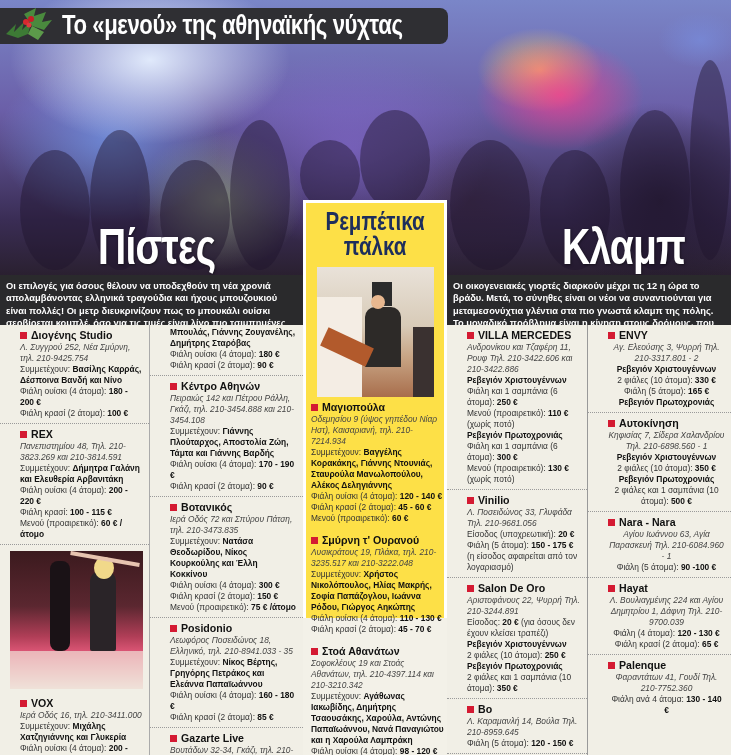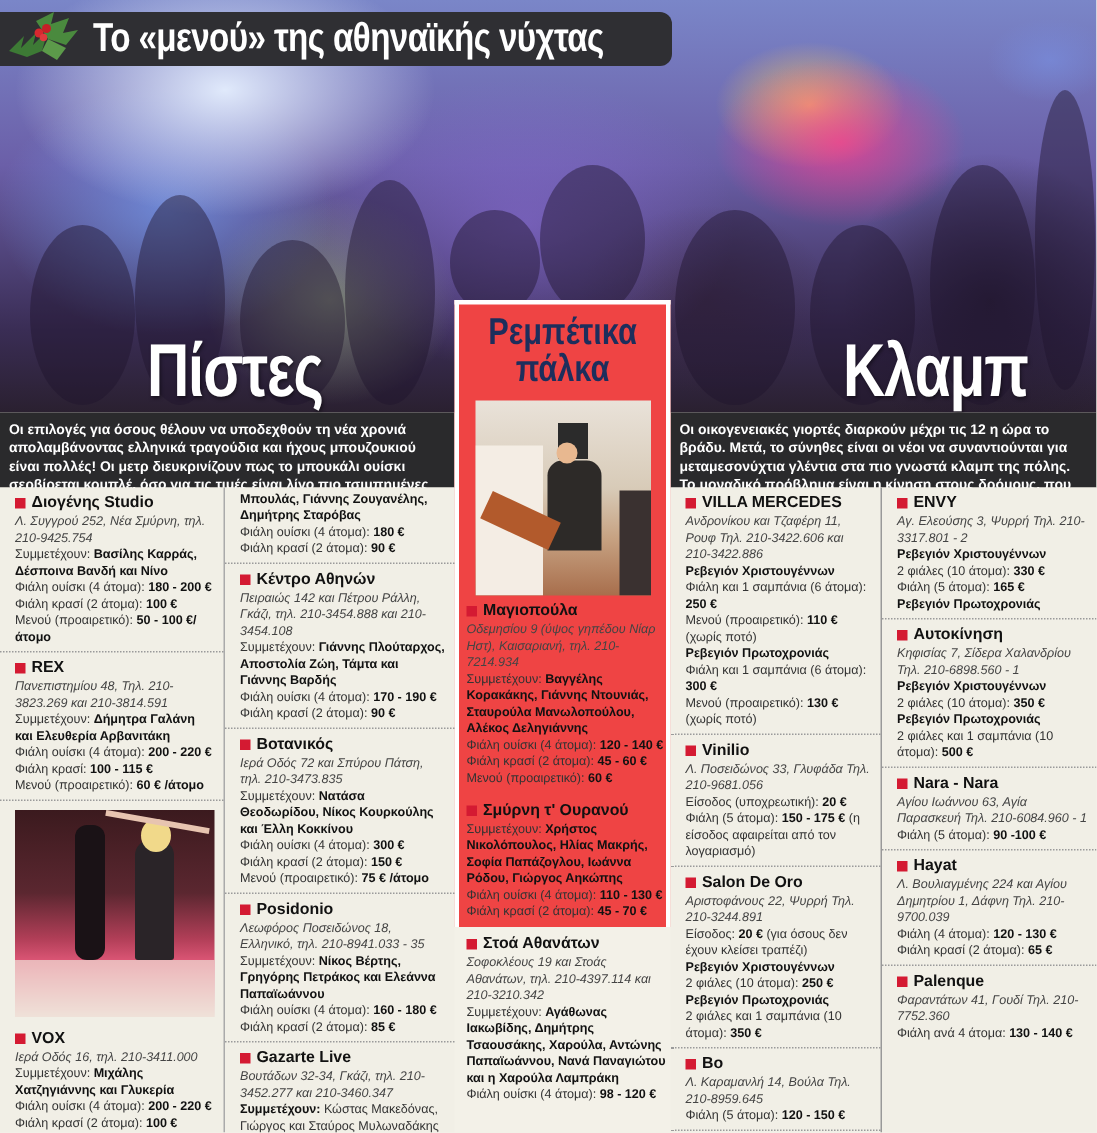--- a/index.html
+++ b/index.html
@@ -45,40 +45,40 @@
 
   
   .intro {
     position: absolute; background: #2a2a2c; color: #fff; font-weight: bold;
     font-size: 9.3px; line-height: 12.3px; padding: 5px 6px;
   }
 
   
   .rebetika {
     position: absolute; left: 303px; top: 200px; width: 144px; height: 418px;
-    background: #ef4444; border: 3px solid #fff; border-bottom: none;
+    background: #fde047; border: 3px solid #fff; border-bottom: none;
   }
   .rebetika-title {
     text-align: center; color: #1d2e5c; font-weight: bold; font-size: 25px; line-height: 25px;
     margin-top: 6px; transform: scaleX(0.82);
   }
   .rebetika-photo {
     margin: 8px 10px 0 11px; height: 130px; position: relative; overflow: hidden;
     background: linear-gradient(180deg, #e9e2d9 0%, #d8cbb8 45%, #c7a383 70%, #a86e4c 100%);
   }
 
   
   .col { position: absolute; top: 325px; }
   .col-1 { left: 0; width: 150px; height: 430px; background: #f1efe6; border-right: 1px solid #aaa; }
   .col-2 { left: 150px; width: 153px; height: 430px; background: #f1efe6; }
   .col-3 { left: 306px; top: 398px; width: 141px; }
   .col-4 { left: 447px; width: 141px; height: 430px; background: #f1efe6; border-right: 1px solid #999; }
-  .col-5 { left: 588px; width: 143px; height: 430px; background: #f1efe6; }
-
-  .entry { padding: 4px 6px 4px 10px; font-size: 8.4px; line-height: 11px; color: #333; border-bottom: 1px dotted #9a9a9a; }
+  .col-5 { left: 588px; width: 143px; height: 430px; background: #f1efe6; text-align: center; }
+
+  .entry { padding: 4px 6px 4px 20px; font-size: 8.4px; line-height: 11px; color: #333; border-bottom: 1px dotted #9a9a9a; }
   .entry:last-child { border-bottom: none; }
   .entry-name { font-size: 10.6px; font-weight: bold; color: #111; line-height: 13px; display: flex; align-items: center; }
   .sq { display: inline-block; width: 7px; height: 7px; background: #d41a32; margin-right: 4px; flex-shrink: 0; }
   .addr { font-style: italic; color: #444; }
   .line b { color: #111; }
   .sub { font-weight: bold; color: #111; }
 
   .col-3 .entry { padding-left: 5px; padding-right: 3px; border-bottom: none; padding-top: 3px; padding-bottom: 7px; }
 
   .photo-small {
@@ -138,21 +138,20 @@
 <div class="col col-1">
   <div class="entry">
     <div class="entry-name">
         <span class="sq"></span>
         <span>Διογένης Studio</span>
       </div>
     <div class="addr">Λ. Συγγρού 252, Νέα Σμύρνη, τηλ. 210-9425.754</div>
     <div class="line"><span>Συμμετέχουν: </span><b>Βασίλης Καρράς, Δέσποινα Βανδή και Νίνο</b></div>
     <div class="line"><span>Φιάλη ουίσκι (4 άτομα): </span><b>180 - 200 €</b></div>
     <div class="line"><span>Φιάλη κρασί (2 άτομα): </span><b>100 €</b></div>
-    <div class="line"><span>Μενού (προαιρετικό): </span><b>50 - 100 €/άτομο</b></div>
   </div>
   <div class="entry">
     <div class="entry-name">
         <span class="sq"></span>
         <span>REX</span>
       </div>
     <div class="addr">Πανεπιστημίου 48, Τηλ. 210-3823.269 και 210-3814.591</div>
     <div class="line"><span>Συμμετέχουν: </span><b>Δήμητρα Γαλάνη και Ελευθερία Αρβανιτάκη</b></div>
     <div class="line"><span>Φιάλη ουίσκι (4 άτομα): </span><b>200 - 220 €</b></div>
     <div class="line"><span>Φιάλη κρασί: </span><b>100 - 115 €</b></div>
@@ -237,20 +236,21 @@
     <div class="line"><span>Συμμετέχουν: </span><b>Βαγγέλης Κορακάκης, Γιάννης Ντουνιάς, Σταυρούλα Μανωλοπούλου, Αλέκος Δεληγιάννης</b></div>
     <div class="line"><span>Φιάλη ουίσκι (4 άτομα): </span><b>120 - 140 €</b></div>
     <div class="line"><span>Φιάλη κρασί (2 άτομα): </span><b>45 - 60 €</b></div>
     <div class="line"><span>Μενού (προαιρετικό): </span><b>60 €</b></div>
   </div>
   <div class="entry">
     <div class="entry-name">
         <span class="sq"></span>
         <span>Σμύρνη τ' Ουρανού</span>
       </div>
+    <div class="addr">Λυσικράτους 19, Πλάκα, τηλ. 210-3235.517 και 210-3222.048</div>
     <div class="line"><span>Συμμετέχουν: </span><b>Χρήστος Νικολόπουλος, Ηλίας Μακρής, Σοφία Παπάζογλου, Ιωάννα Ρόδου, Γιώργος Αηκώπης</b></div>
     <div class="line"><span>Φιάλη ουίσκι (4 άτομα): </span><b>110 - 130 €</b></div>
     <div class="line"><span>Φιάλη κρασί (2 άτομα): </span><b>45 - 70 €</b></div>
   </div>
   <div class="entry">
     <div class="entry-name">
         <span class="sq"></span>
         <span>Στοά Αθανάτων</span>
       </div>
     <div class="addr">Σοφοκλέους 19 και Στοάς Αθανάτων, τηλ. 210-4397.114 και 210-3210.342</div>

